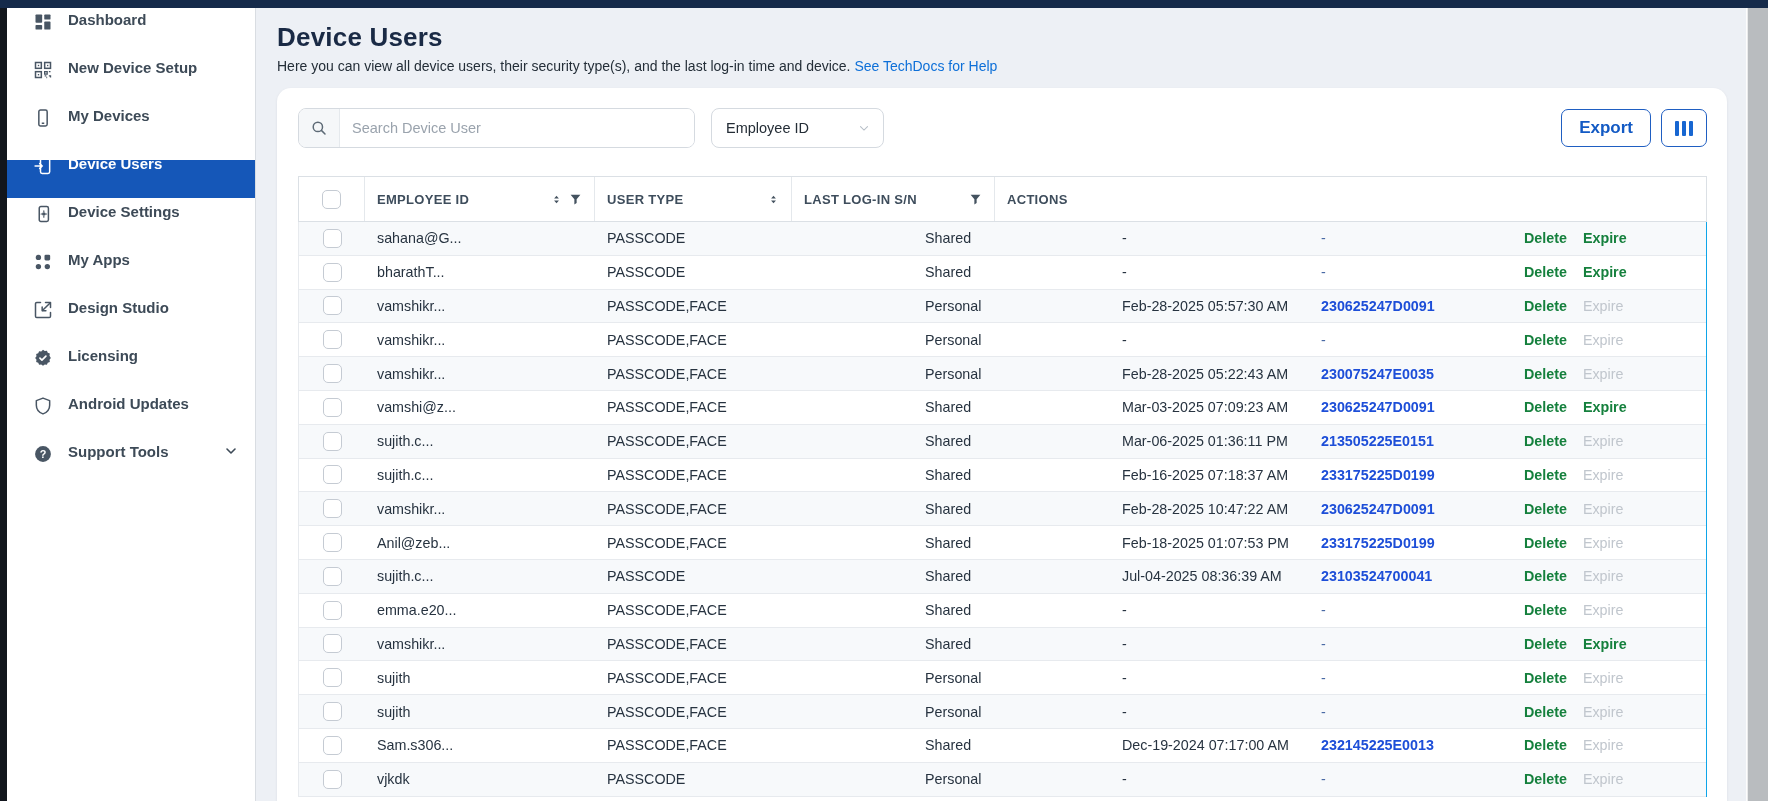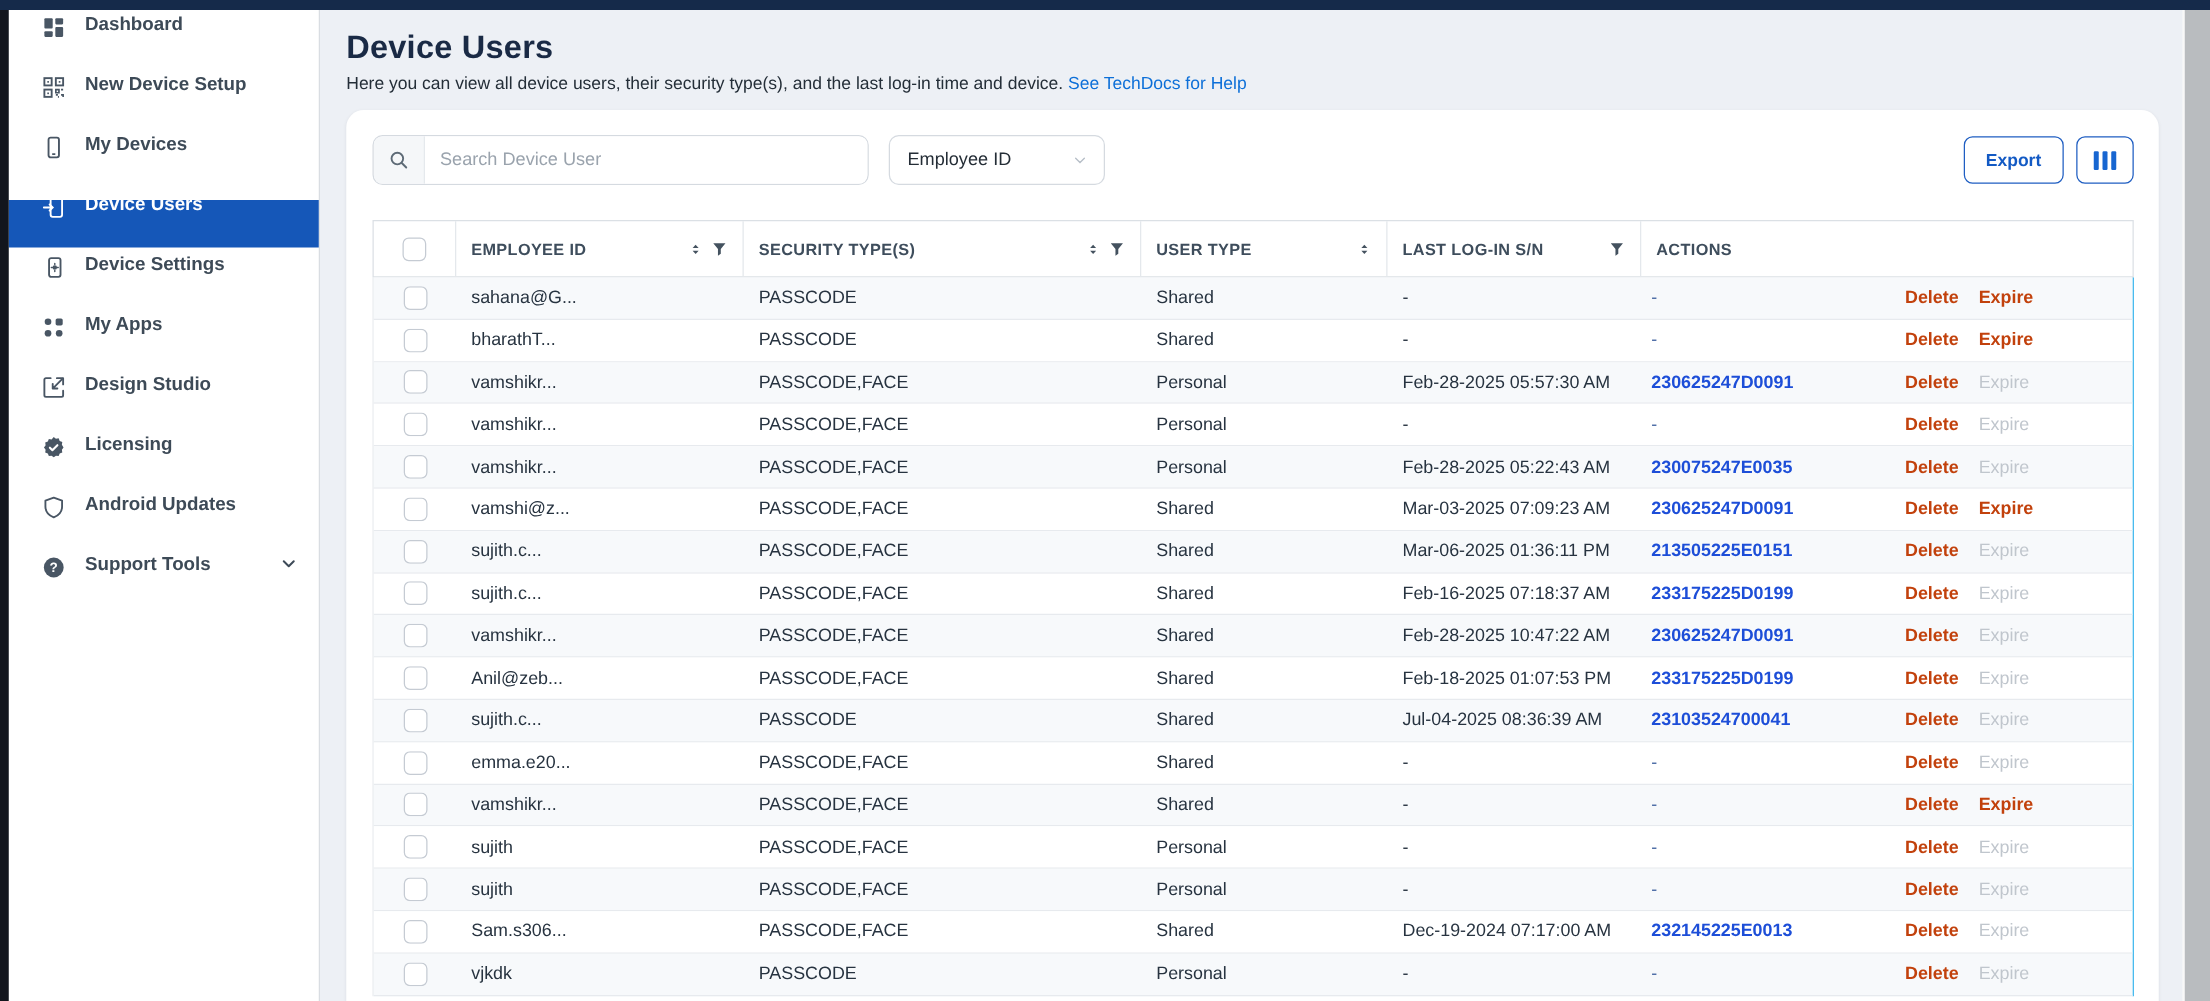--- a/index.html
+++ b/index.html
@@ -32,21 +32,21 @@
 
   
   .toolbar { display:flex; align-items:center; padding:20px 20px 0 21px; }
   .search-group { width:397px; height:40px; border:1px solid #d5dae0; border-radius:8px; display:flex; overflow:hidden; background:#fff; }
   .search-seg { width:41px; background:#f5f7f9; border-right:1px solid #e5e9ed; display:flex; align-items:center; justify-content:center; color:#5d6a76; }
   .search-group input { flex:1; border:0; outline:none; padding:0 12px; font-size:14.5px; color:#404040; font-family:inherit; background:#fff; }
   .search-group input::placeholder { color:#9aa3ad; }
   .filter-dd { margin-left:16px; width:173px; height:40px; border:1px solid #d5dae0; border-radius:8px; display:flex; align-items:center; justify-content:space-between; padding:0 12px 0 14px; font-size:14.5px; color:#242d36; cursor:pointer; background:#fff; }
   .filter-dd .dd-chev { color:#b6bec7; display:flex; }
   .tb-spacer { flex:1; }
-  .export-btn { height:38px; padding:0 17px; border:1.5px solid #1f5ec2; border-radius:7px; background:#fff; color:#135ac4; font-size:14px; font-weight:700; cursor:pointer; font-family:inherit; }
+  .export-btn { height:38px; padding:0 17px; border:1.5px solid #1f5ec2; border-radius:7px; background:#fff; color:#135ac4; font-size:17px; font-weight:700; cursor:pointer; font-family:inherit; }
   .cols-btn { margin-left:10px; height:38px; width:46px; border:1.5px solid #1f5ec2; border-radius:7px; background:#fff; display:flex; align-items:center; justify-content:center; gap:2.5px; cursor:pointer; }
   .cols-btn .bar { width:4.5px; height:15px; background:#1766d1; border-radius:1px; }
 
   
   .table { margin:28px 20px 0 21px; }
   .thead { display:flex; height:46px; border:1px solid #dbe0e5; background:#fff; }
   .th { display:flex; align-items:center; padding:0 12px; border-right:1px solid #e4e8ec; font-size:13px; font-weight:700; color:#3e4d5c; letter-spacing:.3px; white-space:nowrap; }
   .th:last-child { border-right:none; }
   .th-icons { margin-left:auto; display:flex; align-items:center; gap:7px; color:#44525f; }
   .c0 { width:66px; justify-content:center; }
@@ -58,21 +58,21 @@
   .c6 { flex:1; }
 
   .tbody { border-left:1px solid #e7eaee; border-right:1px solid #0ea5e9; }
   .tr { display:flex; align-items:center; height:33.8px; border-bottom:1px solid #e7eaee; background:#fff; }
   .tr:nth-child(odd) { background:#f7f9fb; }
   .td { padding:0 12px; font-size:14.3px; color:#273340; white-space:nowrap; overflow:hidden; display:flex; align-items:center; }
   .td.c0 { padding:0; justify-content:center; }
   .checkbox { width:19px; height:19px; border:1.5px solid #c5cbd3; border-radius:5px; background:#fff; cursor:pointer; }
   .sn-link { color:#1d4ed8; font-weight:700; cursor:pointer; }
   .sn-dash { color:#4a6aa5; }
-  .act-link { color:#c2410c; font-weight:700; cursor:pointer; }
+  .act-link { color:#15803d; font-weight:700; cursor:pointer; }
   .act-expire.disabled { color:#c0c6cd; font-weight:400; cursor:default; }
   .td.c6 { gap:16px; }
 
   
   .scrollbar { position:absolute; right:0; top:8px; bottom:0; width:22px; background:#e9eaeb; border-left:1px solid #fdfdfd; }
   .scroll-thumb { position:absolute; left:1px; right:0; top:0; bottom:0; background:#b9bcbf; }
 
   svg { display:block; }
 </style>
 </head>
@@ -227,36 +227,20 @@
       </div>
     </div>
 
     <div class="table">
       <div class="thead">
         <div class="th c0">
           <div class="checkbox"></div>
         </div>
         <div class="th c1">
           <span>EMPLOYEE ID</span>
-          <span class="th-icons">
-            <span>
-                <svg width="11" height="15" viewBox="0 0 16 16" fill="currentColor">
-                  <path d="M4.5 6.5 L8 2.7 L11.5 6.5 Z"></path>
-                  <path d="M4.5 9.5 L8 13.3 L11.5 9.5 Z"></path>
-                </svg>
-              </span>
-            <span>
-                <svg width="13" height="13" viewBox="0 0 16 16" fill="currentColor">
-                  <path d="M2 2 h12 l-4.6 5.6 v4.8 l-2.8 1.8 v-6.6 Z"></path>
-                </svg>
-              </span>
-          </span>
-        </div>
-        <div class="th c2">
-          <span>SECURITY TYPE(S)</span>
           <span class="th-icons">
             <span>
                 <svg width="11" height="15" viewBox="0 0 16 16" fill="currentColor">
                   <path d="M4.5 6.5 L8 2.7 L11.5 6.5 Z"></path>
                   <path d="M4.5 9.5 L8 13.3 L11.5 9.5 Z"></path>
                 </svg>
               </span>
             <span>
                 <svg width="13" height="13" viewBox="0 0 16 16" fill="currentColor">
                   <path d="M2 2 h12 l-4.6 5.6 v4.8 l-2.8 1.8 v-6.6 Z"></path>

